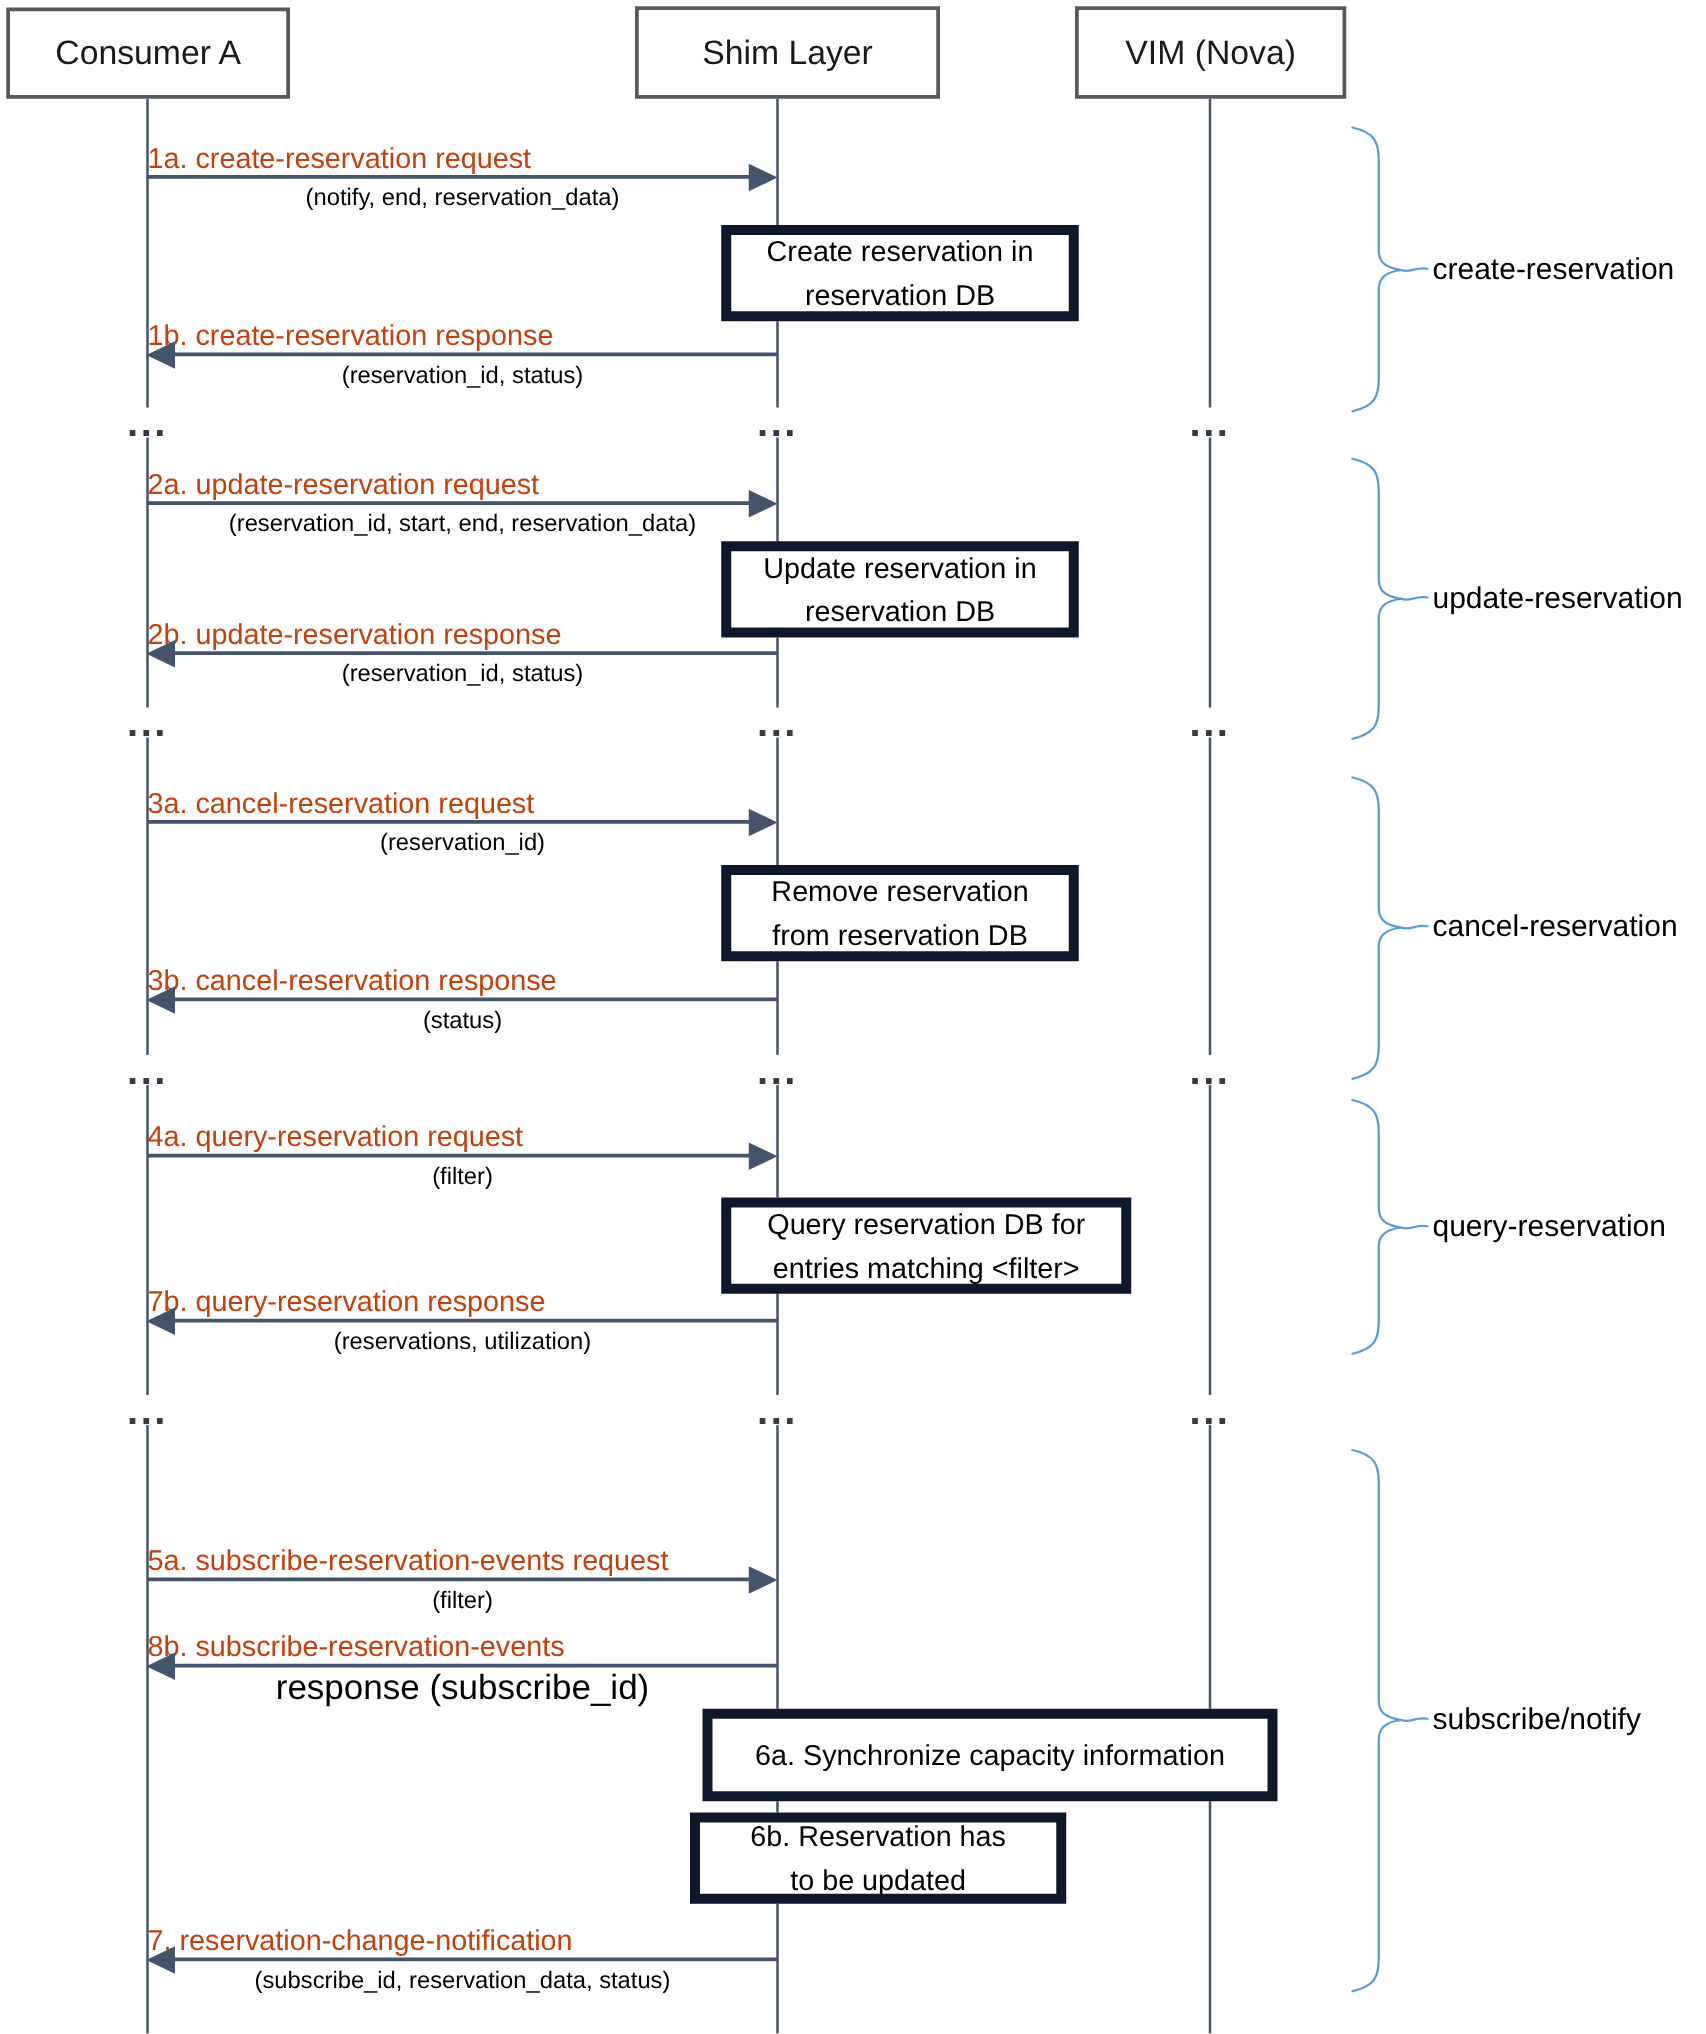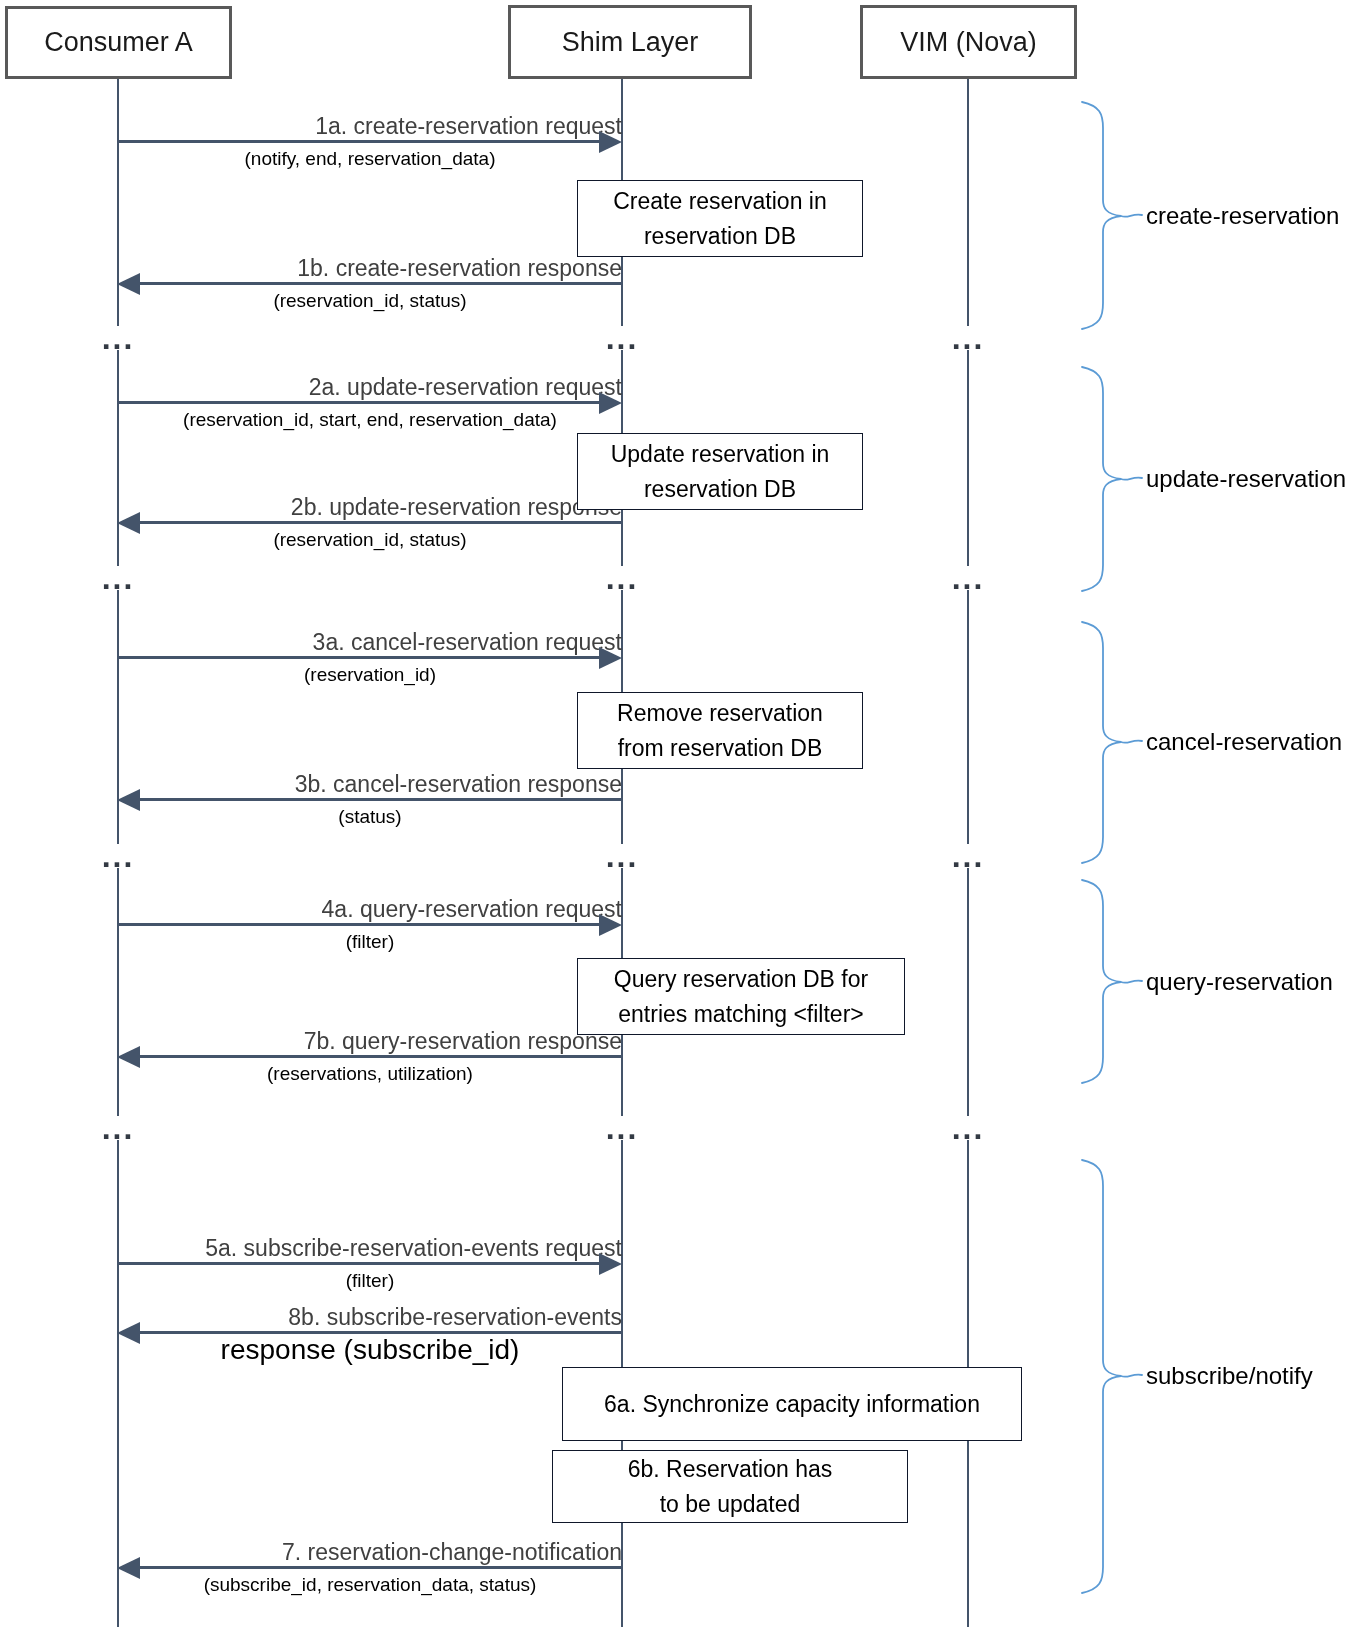--- a/index.html
+++ b/index.html
@@ -22,30 +22,30 @@
     position:absolute;width:0;height:0;z-index:5;
     border-top:11px solid transparent;border-bottom:11px solid transparent;
     border-left:23px solid #44546A;
   }
   .head-left{
     position:absolute;width:0;height:0;z-index:5;
     border-top:11px solid transparent;border-bottom:11px solid transparent;
     border-right:23px solid #44546A;
   }
   .msg-label{
-    position:absolute;left:118px;width:504px;text-align:right;
-    font-size:23px;line-height:28px;height:28px;z-index:4;color:#404040;
+    position:absolute;left:118px;width:504px;text-align:left;
+    font-size:23px;line-height:28px;height:28px;z-index:4;color:#c2410c;
   }
   .msg-params{
     position:absolute;left:118px;width:504px;text-align:center;
     font-size:19px;line-height:24px;height:24px;z-index:4;color:#000;
   }
   .msg-params-lg{font-size:28px;}
   .action-box{
-    position:absolute;background:#fff;border:1px solid #0f172a;box-sizing:border-box;
+    position:absolute;background:#fff;border:8px solid #0f172a;box-sizing:border-box;
     display:flex;align-items:center;justify-content:center;text-align:center;
     font-size:23px;line-height:1.5;white-space:pre-line;z-index:6;color:#000;
   }
   .brace{position:absolute;left:1076px;z-index:2;}
   .brace path{fill:none;stroke:#5B9BD5;stroke-width:1.8;stroke-linecap:round;}
   .brace-label{
     position:absolute;left:1146px;width:215px;font-size:24px;line-height:32px;height:32px;
     text-align:left;color:#000;z-index:3;
   }
 </style>
@@ -151,21 +151,21 @@
   <div class="msg-line" style="left:118px;top:1262px;width:484px"></div>
   <div class="head-right" style="left:599px;top:1253px"></div>
   <div class="msg-params" style="top:1269px">(filter)</div>
 
   <div class="msg-label" style="top:1303px">8b. subscribe-reservation-events</div>
   <div class="msg-line" style="left:138px;top:1331px;width:484px"></div>
   <div class="head-left" style="left:117px;top:1322px"></div>
   <div class="msg-params msg-params-lg" style="top:1338px">response (subscribe_id)</div>
 
   <div class="action-box" style="left:562px;top:1367px;width:460px;height:74px">6a. Synchronize capacity information</div>
-  <div class="action-box" style="left:552px;top:1450px;width:356px;height:73px">6b. Reservation has
+  <div class="action-box" style="left:552px;top:1450px;width:301px;height:73px">6b. Reservation has
 to be updated</div>
 
   <div class="msg-label" style="top:1538px">7. reservation-change-notification</div>
   <div class="msg-line" style="left:138px;top:1566px;width:484px"></div>
   <div class="head-left" style="left:117px;top:1557px"></div>
   <div class="msg-params" style="top:1573px">(subscribe_id, reservation_data, status)</div>
 
   <svg class="brace" style="top:100px" width="70" height="231" viewBox="0 0 70 231">
     <path d="M6,2 C24,6 27,14 27,28 L27,100 C27,108 30,114 45,116 C30,118 27,124 27,132 L27,203 C27,217 24,225 6,229"></path>
     <path d="M45,116 C52,119 56,113 66,115"></path>

